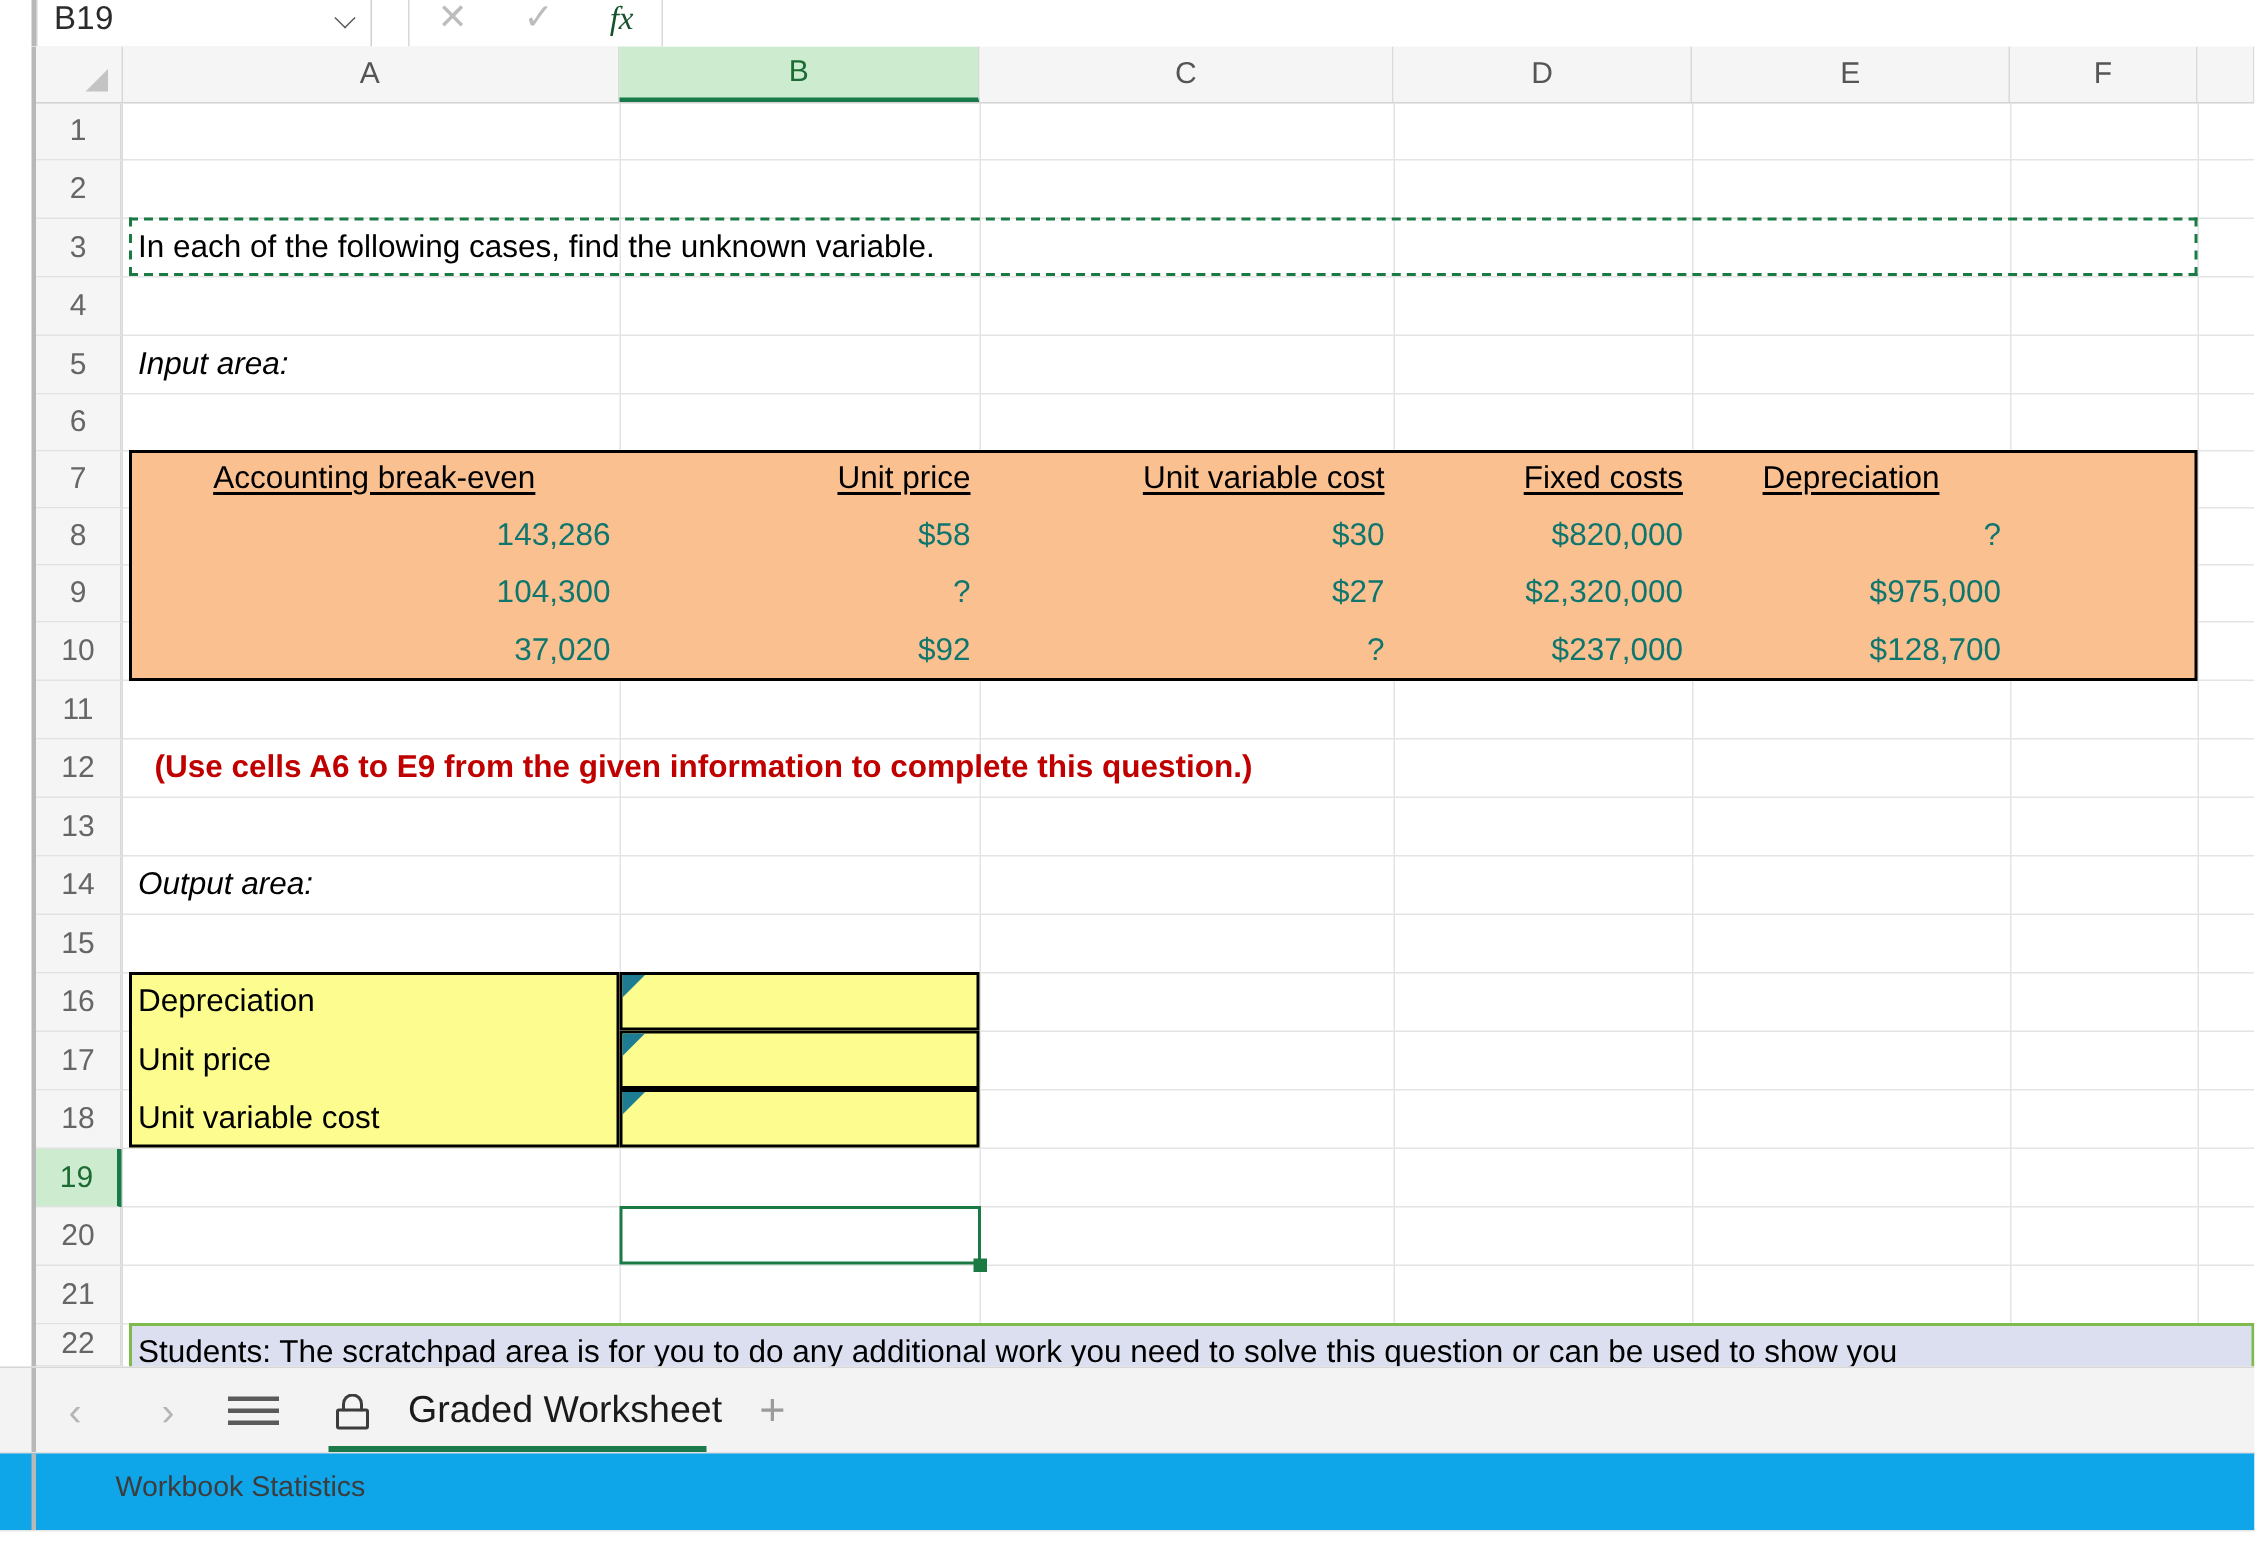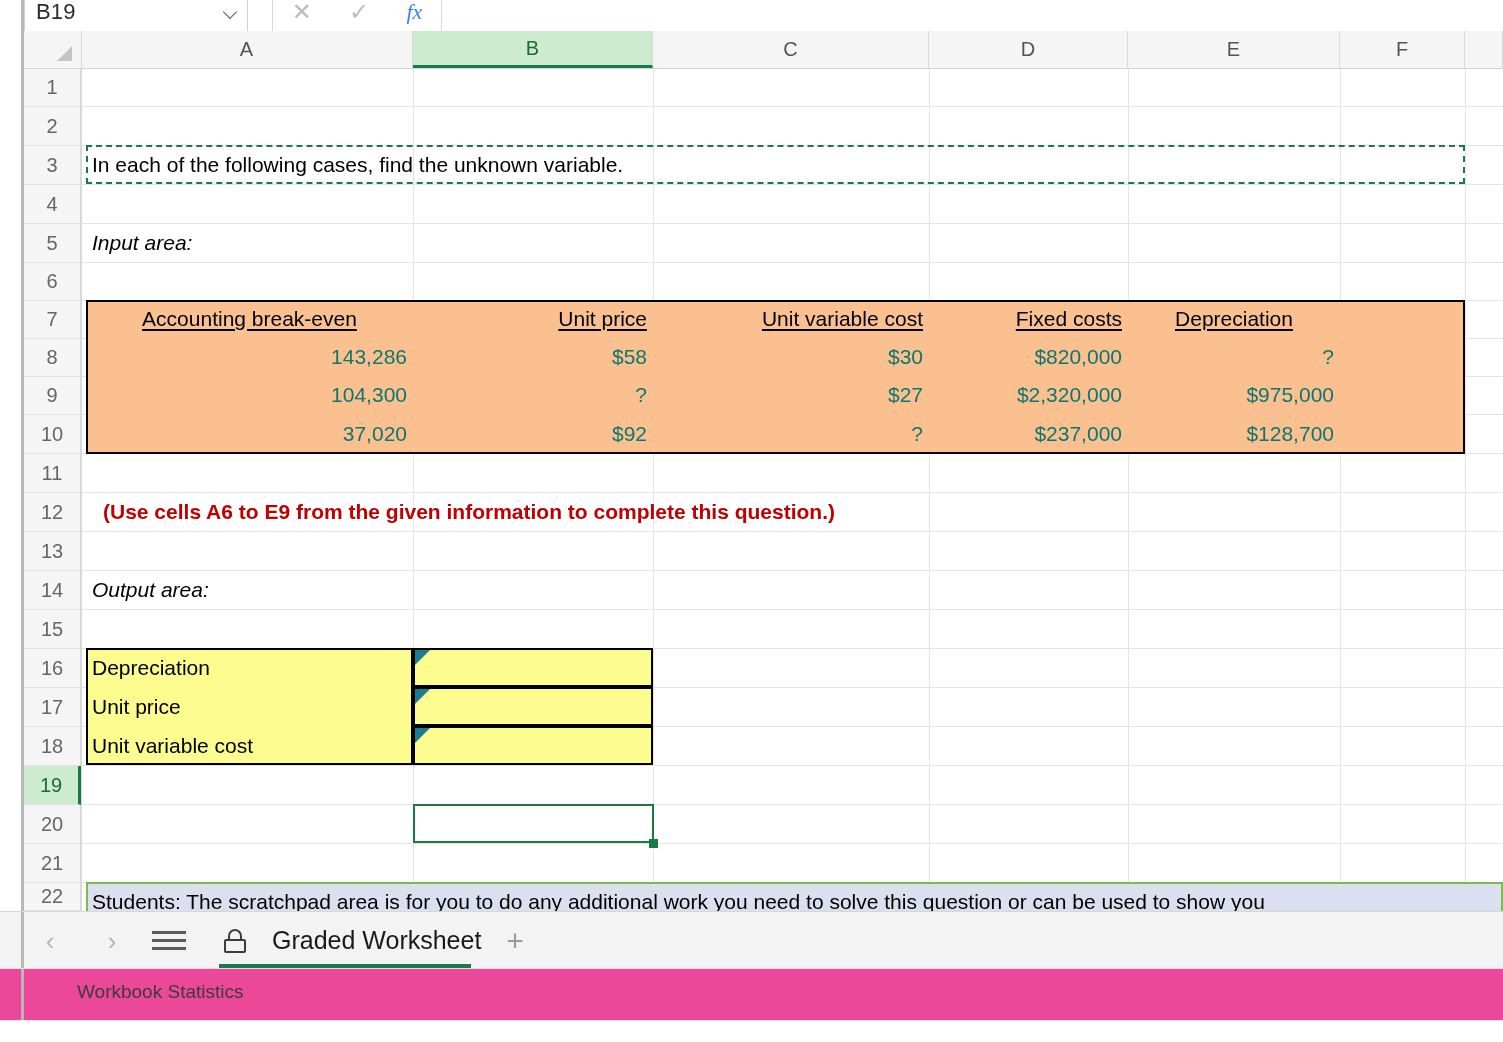--- a/index.html
+++ b/index.html
@@ -50,21 +50,21 @@
     transform: rotate(45deg);
   }
   .fx-box {
     position: absolute; left: 272px; top: -9px;
     width: 170px; height: 41px;
     border: 1px solid #d8d8d8; background: #fff;
     box-sizing: border-box;
     display: flex; align-items: center; justify-content: space-around;
   }
   .fx-box .gl { color:#bdbdbd; font-size: 24px; line-height:1; }
-  .fx-box .gl.fx { color:#3b82f6; font-size: 22px; font-style: italic;
+  .fx-box .gl.fx { color:#14532d; font-size: 22px; font-style: italic;
                    font-family: "Liberation Serif", serif; }
   .fbar-rest {
     position:absolute; left: 442px; top: -9px;
     width: 1061px; height: 41px;
     border-top:1px solid #ffffff; background:#ffffff;
   }
 
   
   .grid-wrap {
     position: absolute; left: 0; top: 31px;
@@ -225,21 +225,21 @@
     border:2px solid #3c3c3c; box-sizing:border-box; border-radius:2px;
   }
   .plusbtn{
     position:absolute; left:500px; top:14px; width:30px; height:30px;
     color:#9b9b9b; font-size:30px; line-height:30px; text-align:center;
   }
 
   
   .statusbar{
     position:absolute; left:0; top:968px; width:1503px; height:52px;
-    background:#ec4899; border-top:1px solid #e0e0e0;
+    background:#0ea5e9; border-top:1px solid #e0e0e0;
   }
   .statusrail{ position:absolute; left:21px; top:0; width:3px; height:52px; background:#b8b8b8; }
   .status-text{
     position:absolute; left:77px; top:12px;
     font-size:19px; color:#3c3c3c;
   }
   .bottom-strip{
     position:absolute; left:0; top:1020px; width:1503px; height:22px;
     background:#ffffff; border-top:1px solid #e7e7e7;
   }

